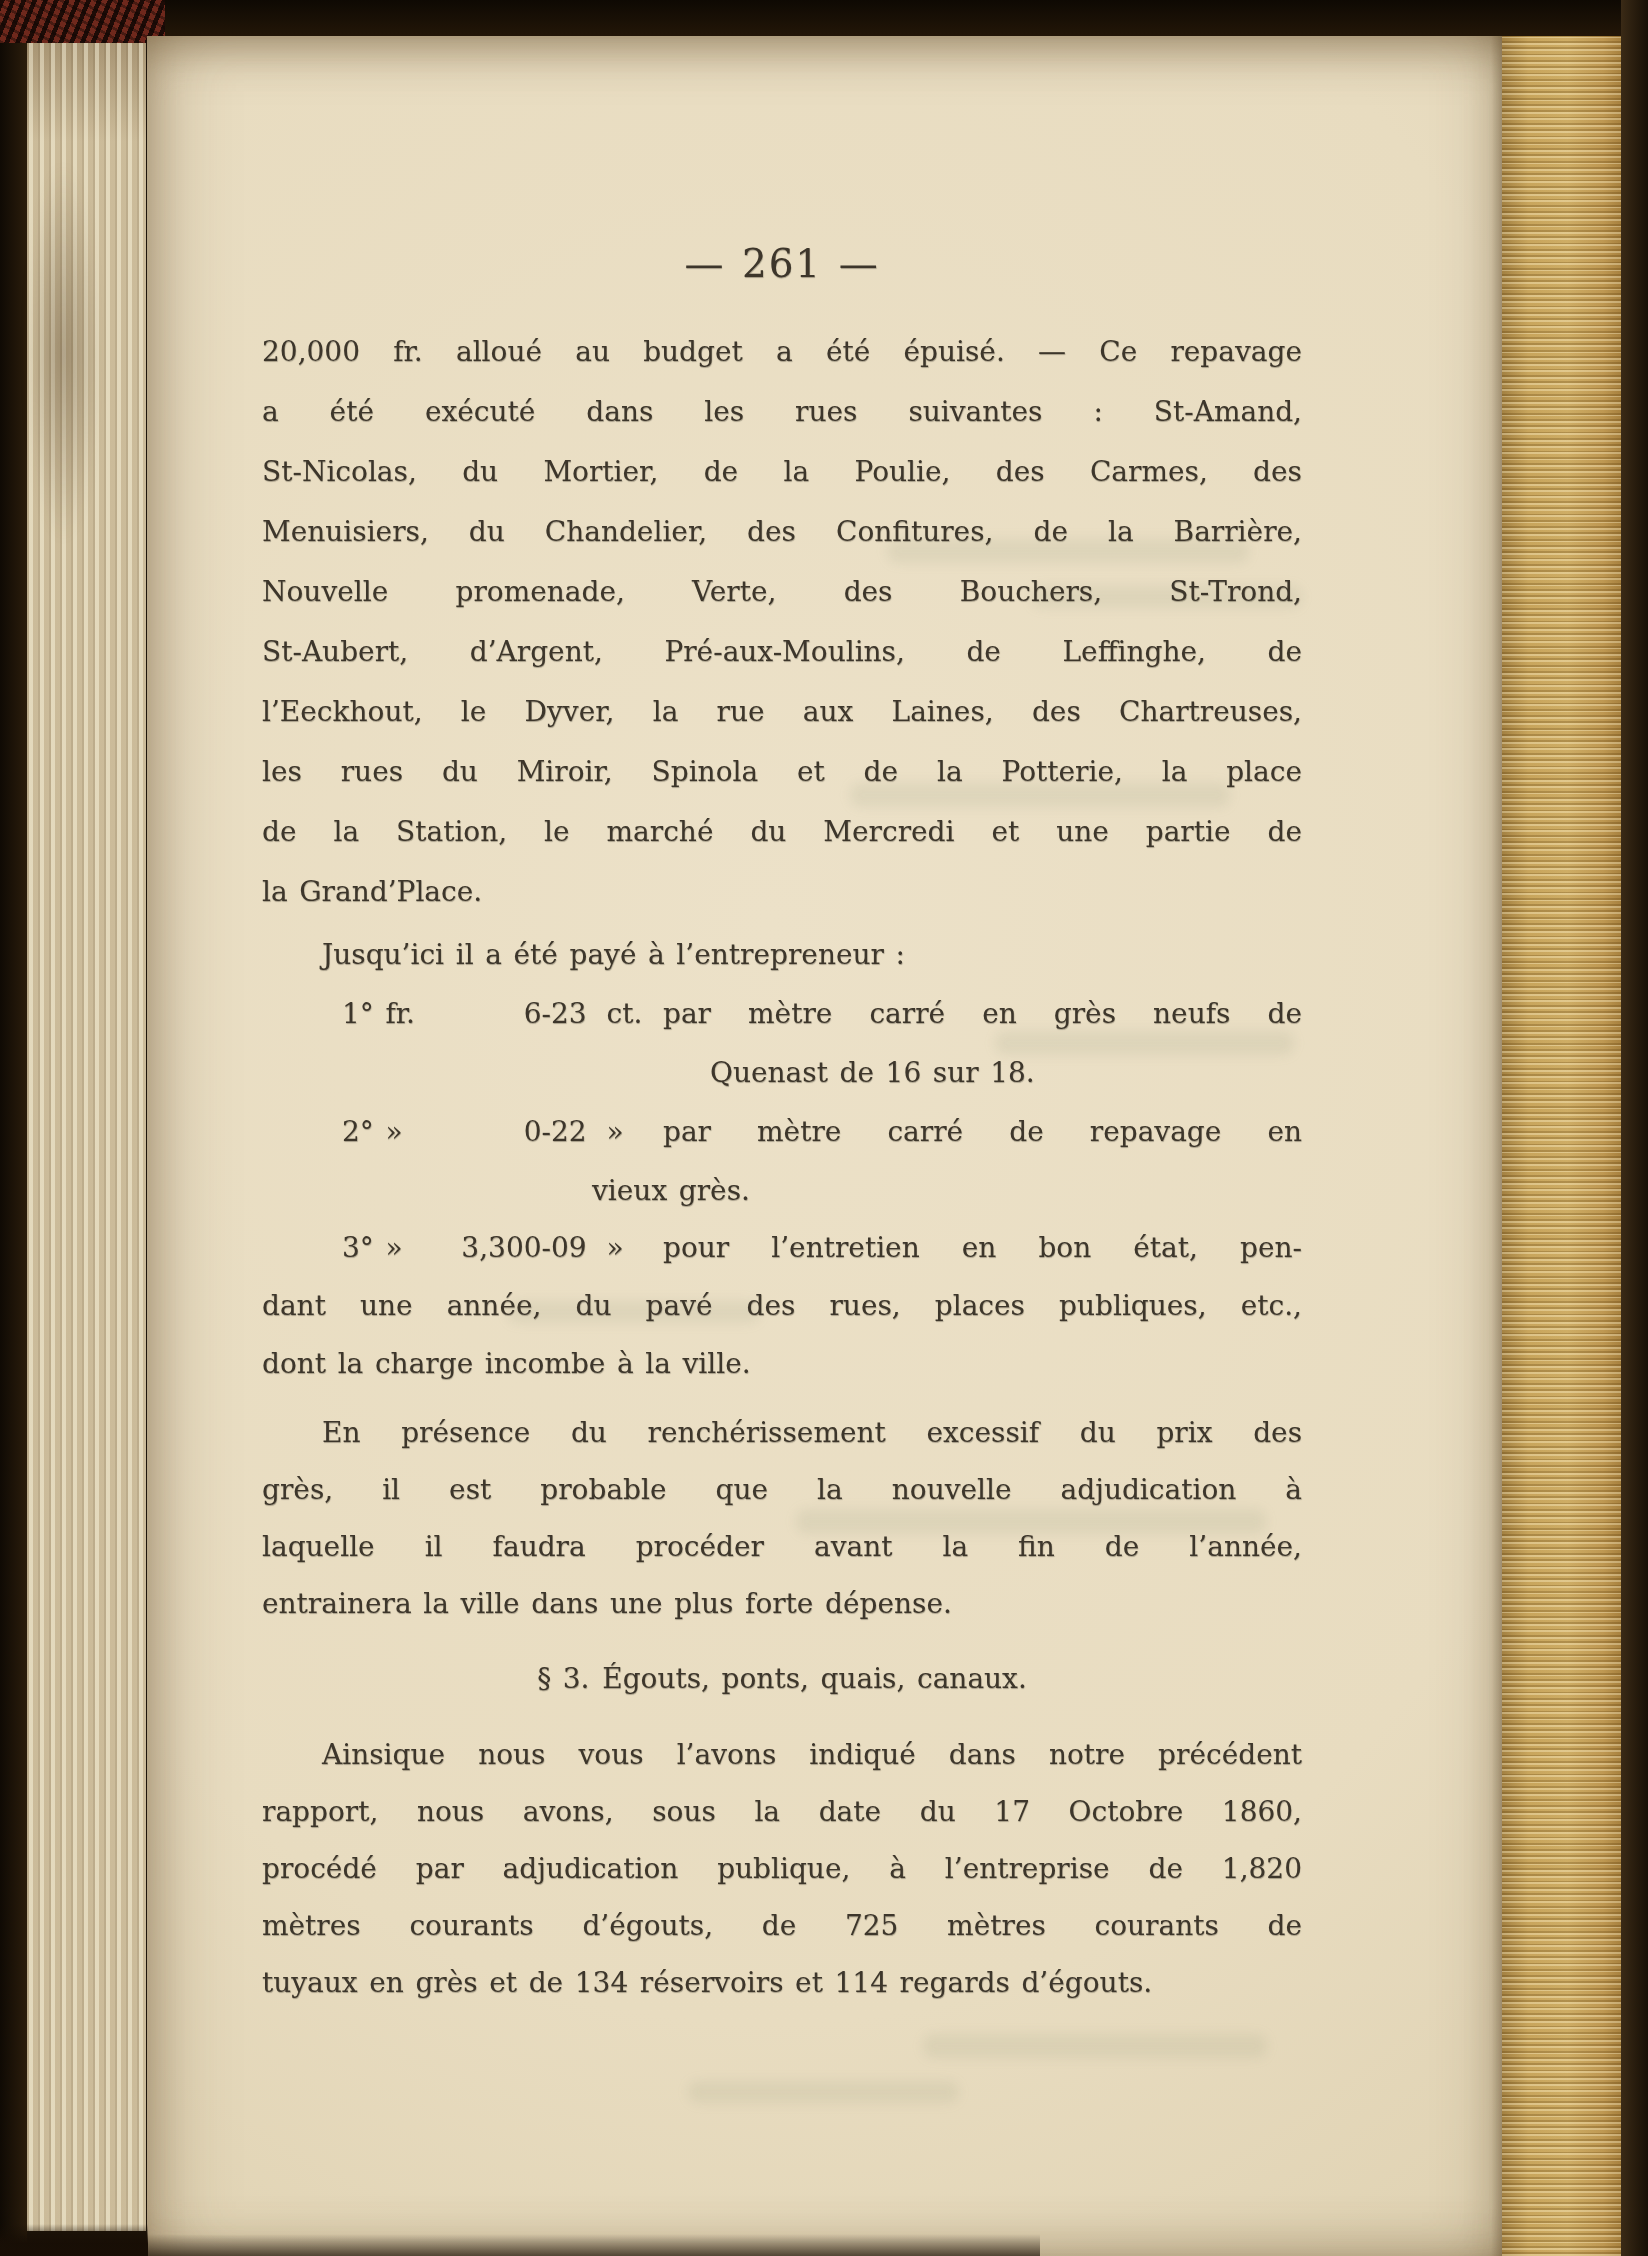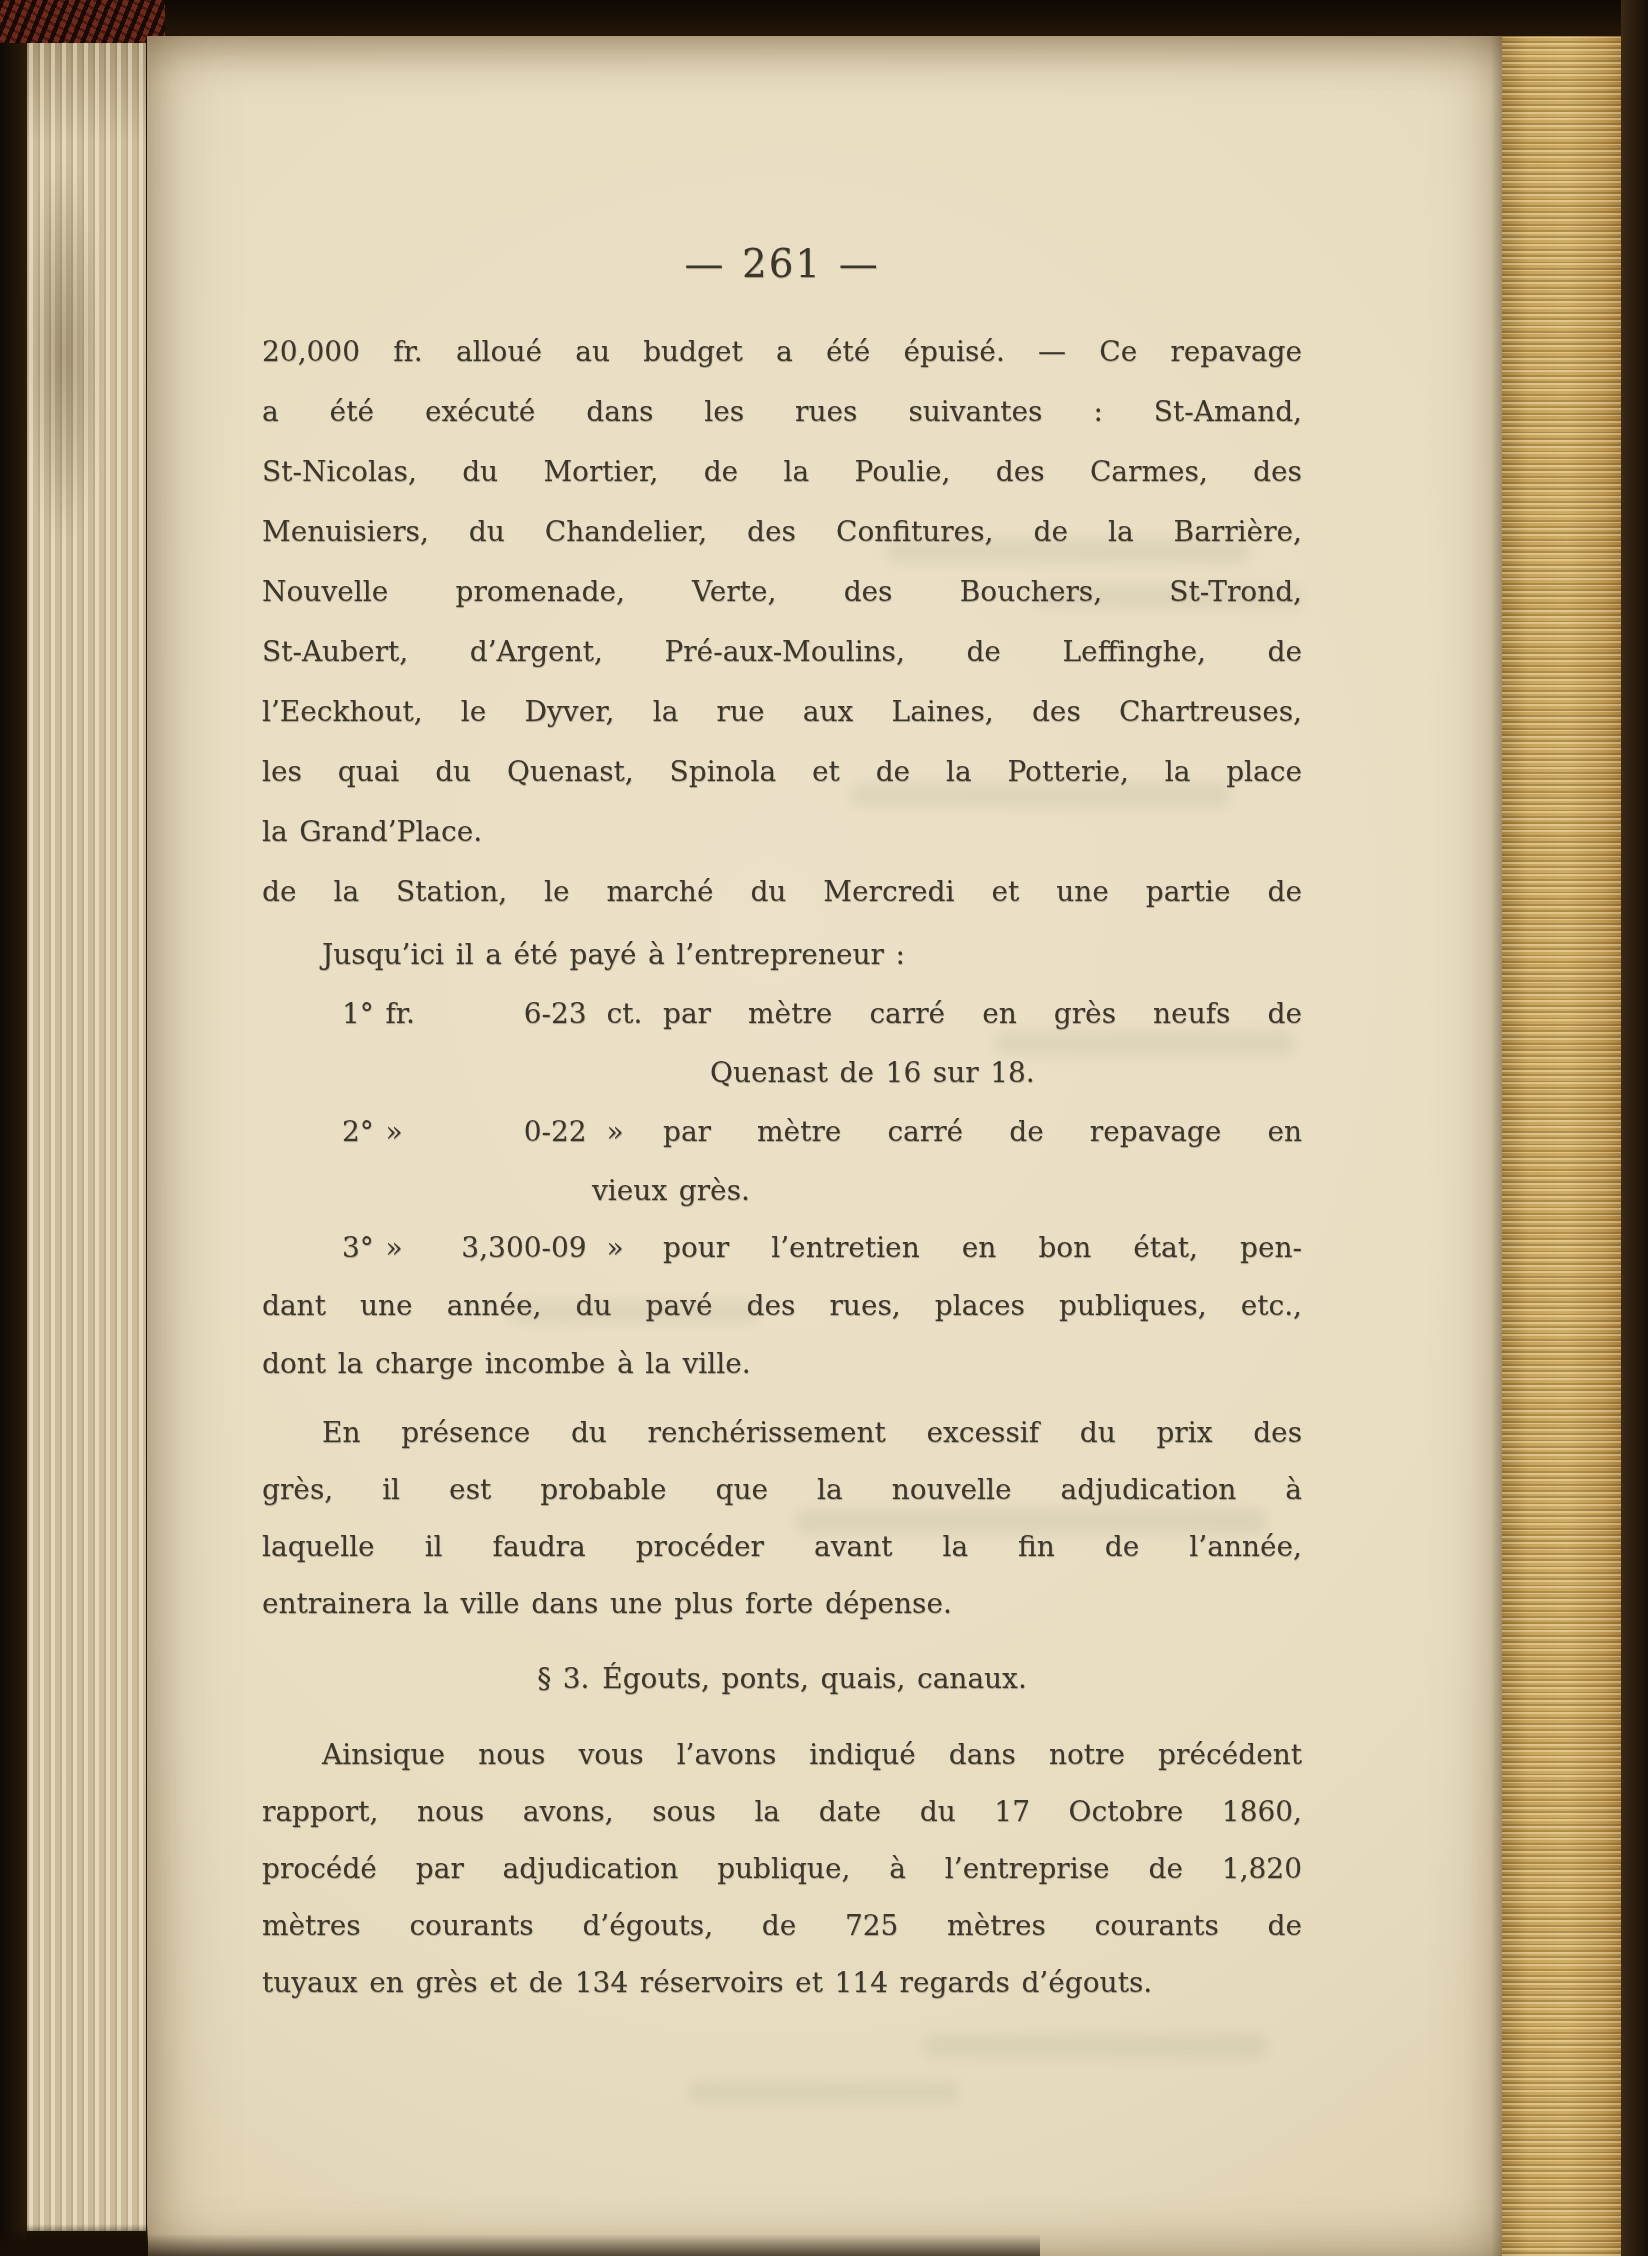--- a/index.html
+++ b/index.html
@@ -99,23 +99,23 @@
   <div id="pagenum" class="para">— 261 —</div>
 
   <div id="para1" class="para">
       <div class="tline"><span>20,000 fr. alloué au budget a été épuisé. — Ce repavage</span></div>
       <div class="tline"><span>a été exécuté dans les rues suivantes : </span><span class="it">St-Amand,</span></div>
       <div class="tline"><span class="it">St-Nicolas, du Mortier, de la Poulie, des Carmes, des</span></div>
       <div class="tline"><span class="it">Menuisiers, du Chandelier, des Confitures, de la Barrière,</span></div>
       <div class="tline"><span class="it">Nouvelle promenade, Verte, des Bouchers, St-Trond,</span></div>
       <div class="tline"><span class="it">St-Aubert, d’Argent, Pré-aux-Moulins, de Leffinghe, de</span></div>
       <div class="tline"><span class="it">l’Eeckhout, le Dyver, la rue aux Laines, des Chartreuses,</span></div>
-      <div class="tline"><span class="it">les quai du Quenast, Spinola et de la Potterie, la place</span></div>
+      <div class="tline"><span class="it">les rues du Miroir, Spinola et de la Potterie, la place</span></div>
+      <div class="tline"><span class="it">de la Station, le marché du Mercredi </span><span>et </span><span class="it">une partie de</span></div>
       <div class="tline last"><span class="it">la Grand’Place.</span></div>
-      <div class="tline"><span class="it">de la Station, le marché du Mercredi </span><span>et </span><span class="it">une partie de</span></div>
     </div>
 
   <div id="para2" class="para">
       <div class="tline last ind"><span>Jusqu’ici il a été payé à l’entrepreneur :</span></div>
     </div>
 
   <div id="item1" class="para">
     <div class="item-line1">
       <span class="col-marker">
         <span>1°</span>

